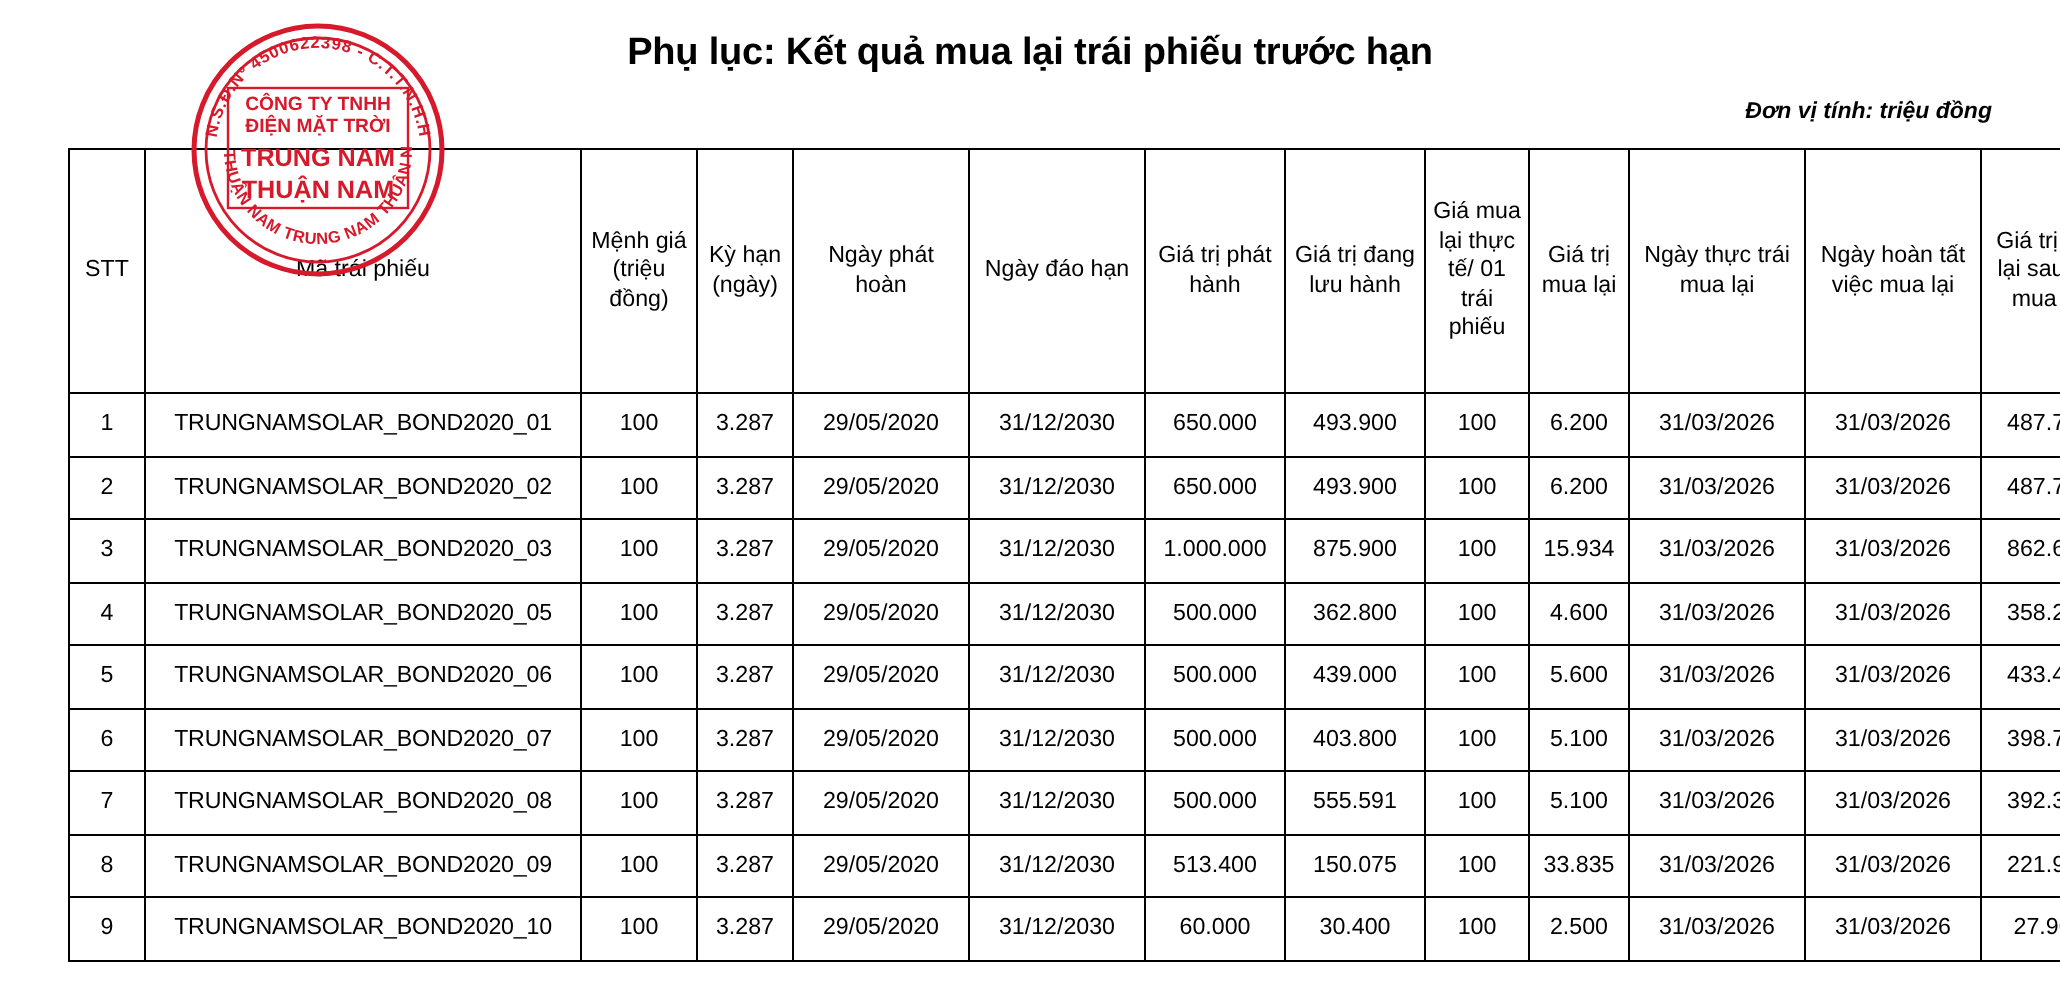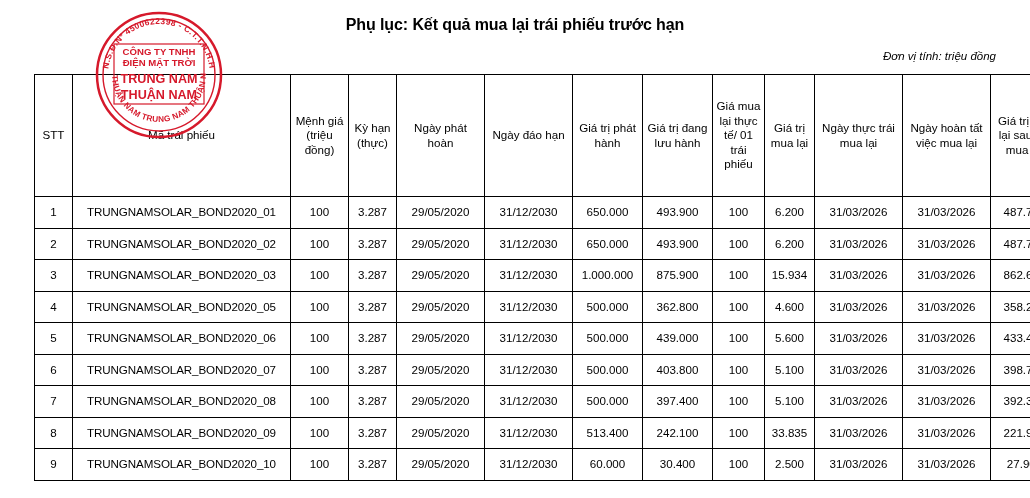--- a/index.html
+++ b/index.html
@@ -21,32 +21,32 @@
     height: 498px;
   }
 
   
   .title {
     position: absolute;
     top: 16px;
     left: 0;
     width: 1030px;
     text-align: center;
-    font-size: 16px;
+    font-size: 19px;
     font-weight: bold;
     letter-spacing: -0.1px;
   }
 
   
   .unit-note {
     position: absolute;
     top: 50px;
     right: 34px;
     font-size: 11.5px;
-    font-weight: normal;
+    font-weight: bold;
     font-style: italic;
   }
 
   
   .stamp {
     position: absolute;
     left: 92px;
     top: 8px;
     width: 134px;
     height: 134px;
@@ -152,21 +152,21 @@
           <col class="c-gtml">
           <col class="c-ntmua">
           <col class="c-nhtat">
         <col class="c-conlai">
       </colgroup>
       <thead>
         <tr>
           <th>STT</th>
           <th>Mã trái phiếu</th>
           <th>Mệnh giá (triệu đồng)</th>
-          <th>Kỳ hạn (thực)</th>
+          <th>Kỳ hạn (ngày)</th>
           <th>Ngày phát hoàn</th>
           <th>Ngày đáo hạn</th>
           <th>Giá trị phát hành</th>
           <th>Giá trị đang lưu hành</th>
           <th>Giá mua lại thực tế/ 01 trái phiếu</th>
           <th>Giá trị mua lại</th>
           <th>Ngày thực trái mua lại</th>
           <th>Ngày hoàn tất việc mua lại</th>
           <th>Giá trị còn lại sau khi mua lại</th>
         </tr>
@@ -263,36 +263,36 @@
           <td>398.700</td>
         </tr>
         <tr>
           <td>7</td>
           <td class="code">TRUNGNAMSOLAR_BOND2020_08</td>
           <td>100</td>
           <td>3.287</td>
           <td>29/05/2020</td>
           <td>31/12/2030</td>
           <td>500.000</td>
-          <td>397.400</td>
+          <td>555.591</td>
           <td>100</td>
           <td>5.100</td>
           <td>31/03/2026</td>
           <td>31/03/2026</td>
           <td>392.300</td>
         </tr>
         <tr>
           <td>8</td>
           <td class="code">TRUNGNAMSOLAR_BOND2020_09</td>
           <td>100</td>
           <td>3.287</td>
           <td>29/05/2020</td>
           <td>31/12/2030</td>
           <td>513.400</td>
-          <td>242.100</td>
+          <td>150.075</td>
           <td>100</td>
           <td>33.835</td>
           <td>31/03/2026</td>
           <td>31/03/2026</td>
           <td>221.900</td>
         </tr>
         <tr>
           <td>9</td>
           <td class="code">TRUNGNAMSOLAR_BOND2020_10</td>
           <td>100</td>

